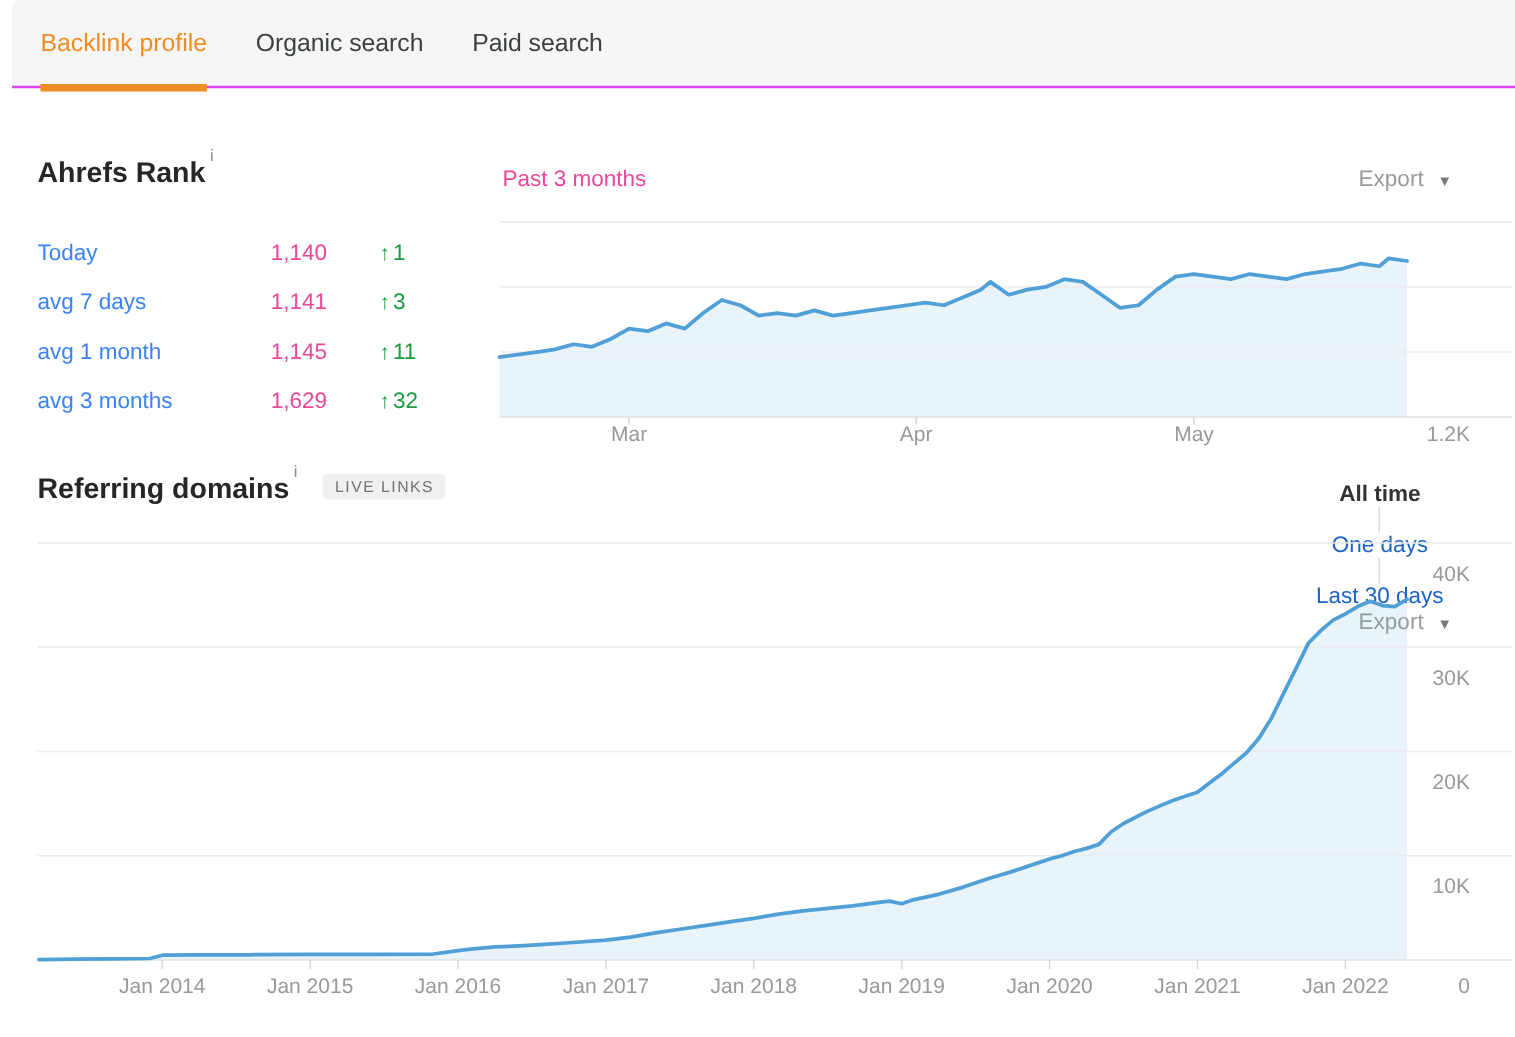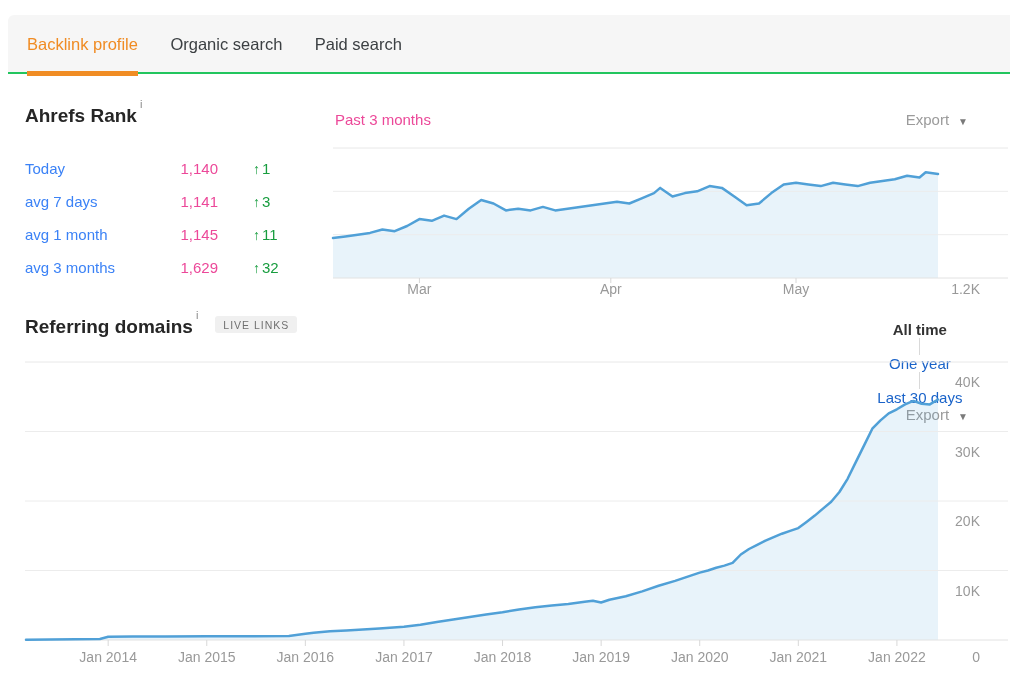--- a/index.html
+++ b/index.html
@@ -2,22 +2,22 @@
 <html><head>
 <meta charset="utf-8">
 <style>
   html,body{margin:0;padding:0;background:#fff;}
   #canvas{
     position:relative;width:1010px;height:691px;background:#fff;overflow:hidden;
     font-family:"Liberation Sans","DejaVu Sans",sans-serif;color:#333;
   }
   
   #tabbar{
-    position:absolute;left:8px;top:15px;width:1002px;height:59px;
-    background:#f6f6f6;border-radius:6px 0 0 0;border-bottom:2px solid #22c55e;
+    position:absolute;left:8px;top:0;width:1002px;height:59px;
+    background:#f6f6f6;border-radius:6px 0 0 0;border-bottom:2px solid #d946ef;
     padding-left:19px;box-sizing:border-box;white-space:nowrap;
   }
   .tab{position:relative;display:inline-block;line-height:59px;margin-right:28px;
     font-size:16.5px;color:#3c4043;cursor:pointer;}
   .tab.active{color:#f08c24;}
   .tab .underline{position:absolute;left:0;right:0;bottom:-2px;height:5px;background:#f08c24;}
   
   .section-title{position:absolute;font-size:19px;font-weight:bold;color:#262626;}
   .info-sup{font-size:11px;color:#8a8a8a;font-weight:normal;position:relative;top:-7px;margin-left:3px;}
   
@@ -91,21 +91,21 @@
     <span>Export</span><span class="caret">▼</span>
   </div>
 
   <div class="section-title" id="rd-title">
     <span>Referring domains</span><sup class="info-sup">i</sup><span id="live-links-badge">LIVE LINKS</span>
   </div>
 
   <div id="rd-controls">
     <span class="range-active">All time</span>
     <span class="vsep"></span>
-    <span class="range-link">One year</span>
+    <span class="range-link">One days</span>
     <span class="vsep"></span>
     <span class="range-link">Last 30 days</span>
     <span class="export-btn" id="export-2">
       <span>Export</span><span class="caret">▼</span>
     </span>
   </div>
 
   <svg class="chart" id="rank-svg" viewBox="0 0 1010 691">
       <path d="M333.0,238.1 L345.3,236.4 L357.7,234.7 L370.0,232.9 L382.4,229.5 L394.7,231.2 L407.1,226.0 L419.4,219.1 L431.8,220.8 L444.1,215.6 L456.5,219.1 L468.8,208.7 L481.2,200.0 L493.5,203.5 L505.9,210.4 L518.2,208.7 L530.6,210.4 L542.9,206.9 L555.2,210.4 L567.6,208.7 L579.9,206.9 L592.3,205.2 L604.6,203.5 L617.0,201.7 L629.3,203.5 L641.7,198.3 L654.0,193.1 L660.2,187.9 L672.5,196.5 L684.9,193.1 L697.2,191.3 L709.6,186.1 L721.9,187.9 L734.3,196.5 L746.6,205.2 L759.0,203.5 L771.3,193.1 L783.7,184.4 L796.0,182.7 L808.4,184.4 L820.7,186.1 L833.1,182.7 L845.4,184.4 L857.7,186.1 L870.1,182.7 L882.4,180.9 L894.8,179.2 L907.1,175.7 L919.5,177.5 L925.7,172.3 L938.0,174.0 L938.0,278 L333.0,278 Z" fill="rgba(80,160,215,0.13)" stroke="none"></path>
       <line x1="333" y1="148" x2="1008" y2="148" stroke="#e8e8e8" stroke-width="1"></line>

